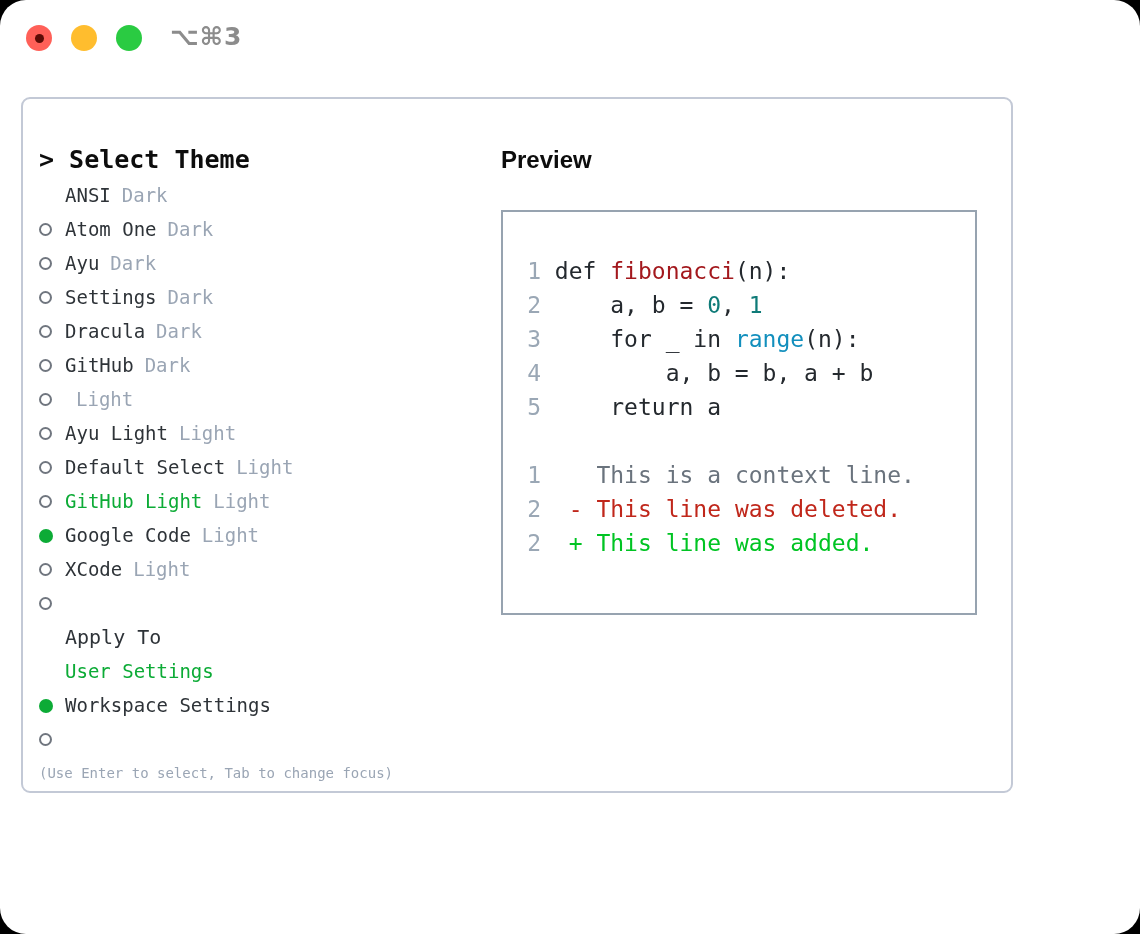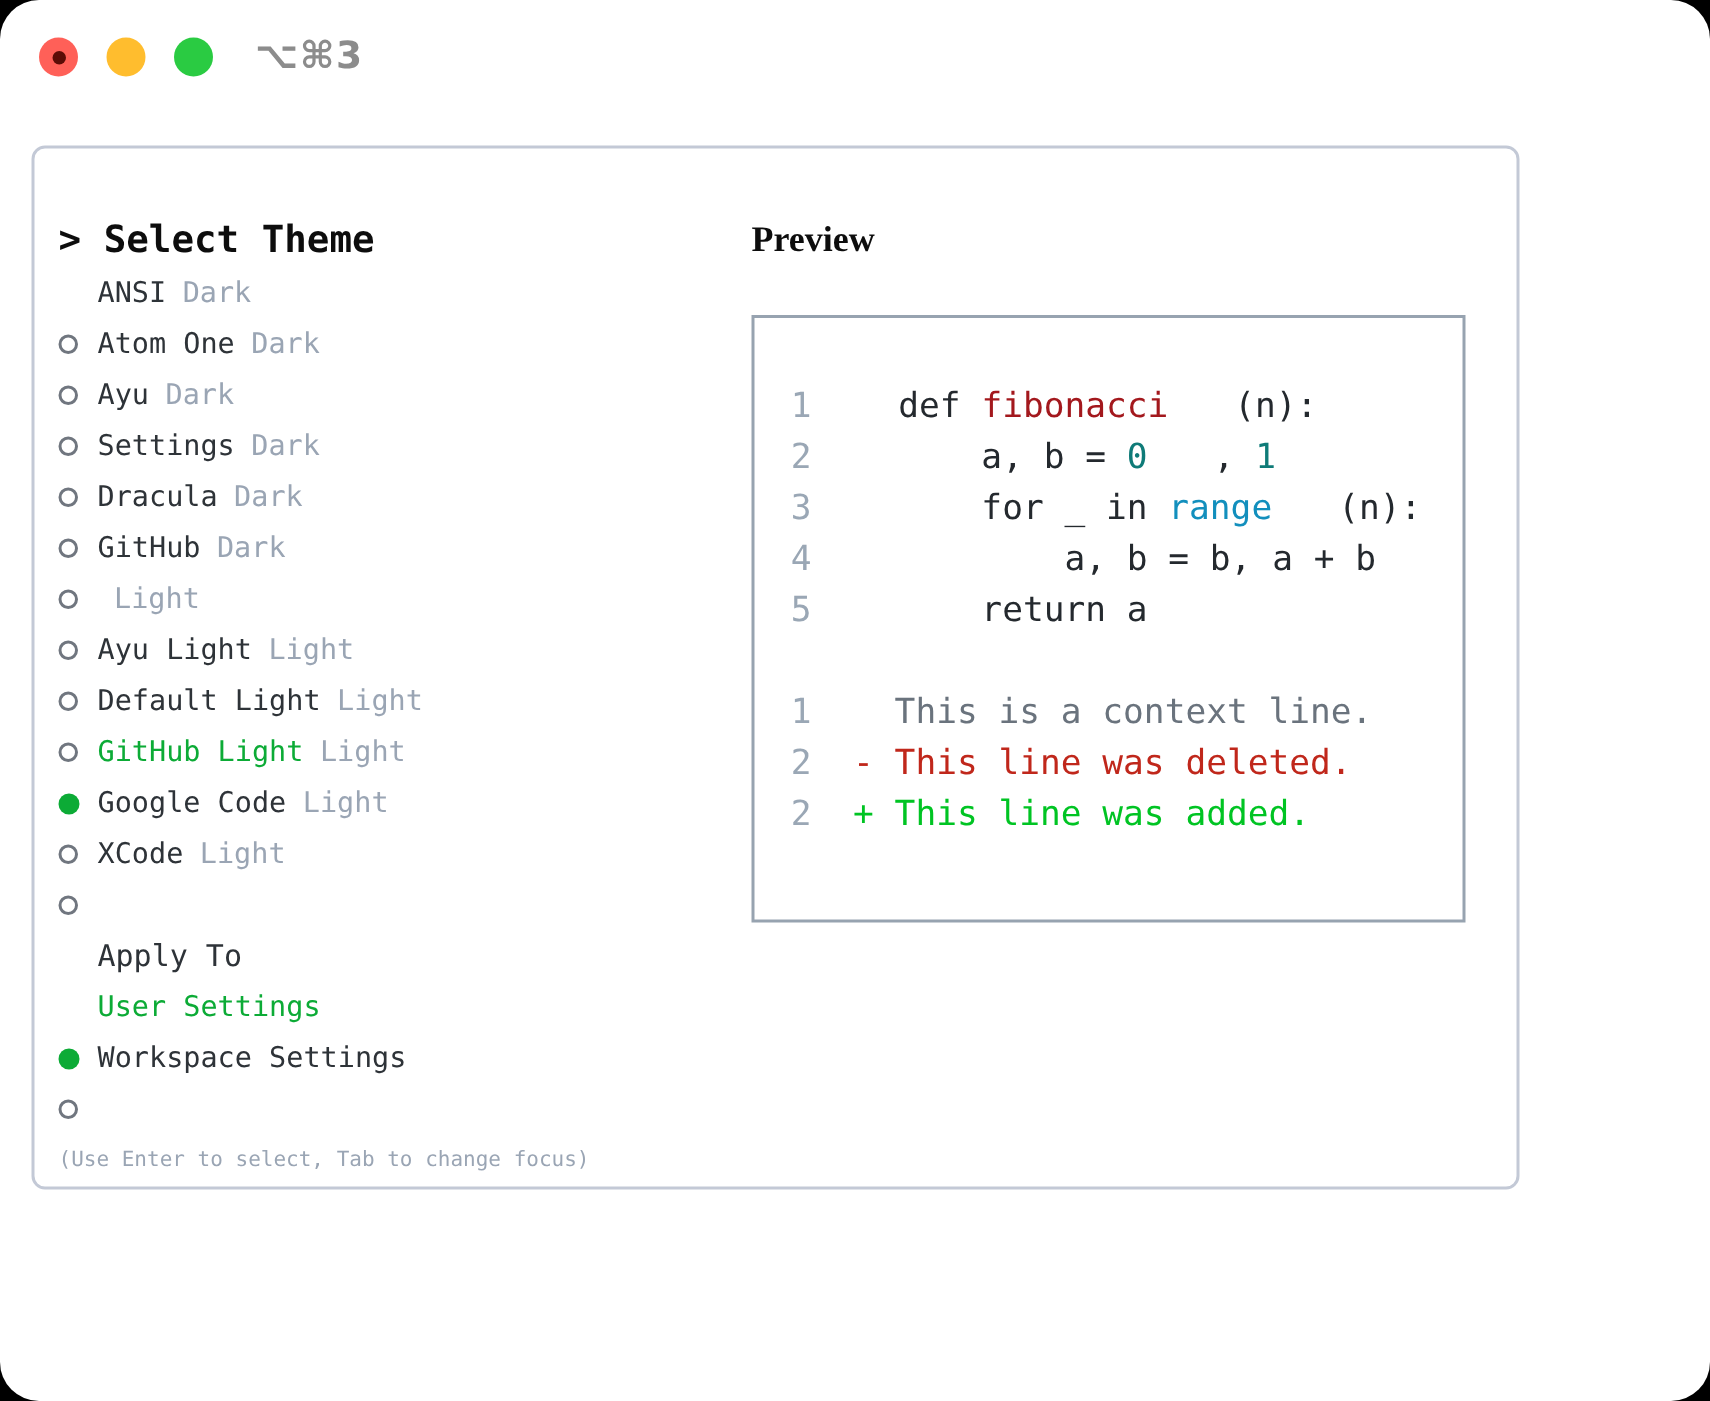--- a/index.html
+++ b/index.html
@@ -159,21 +159,21 @@
   }
 
   
   .right-col {
     position: absolute;
     left: 478px;
     top: 44px;
     width: 490px;
   }
   .preview-label {
-    font-family: Liberation Serif, serif;
+    font-family: Liberation Sans, sans-serif;
     font-size: 24px;
     font-weight: bold;
     color: #0d0d0d;
     line-height: 34px;
     white-space: pre;
   }
   .preview-box {
     margin-top: 33px;
     width: 476px;
     height: 405px;
@@ -191,21 +191,21 @@
     line-height: 34px;
     white-space: pre;
   }
   .code-line { display: block; height: 34px; white-space: pre; }
   .ln {
     display: inline-block;
     width: 24px;
     text-align: right;
     color: #9aa7b5;
   }
-  .tok-plain  { color: #24292e; margin-left: 44px; }
+  .tok-plain  { color: #24292e; }
   .tok-fn     { color: #a3181d; }
   .tok-num    { color: #0f7b78; }
   .tok-call   { color: #128fbd; }
   .diff-ctx   { color: #6a737d; }
   .diff-del   { color: #c0271b; }
   .diff-add   { color: #00c423; }
 </style>
 </head>
 <body>
 
@@ -230,21 +230,21 @@
 
       <div id="theme-list">
           <div class="opt-row"><span class="bullet"><span class="ring"></span></span><span class="opt-name">ANSI</span><span class="opt-tag">Dark</span></div>
           <div class="opt-row"><span class="bullet"><span class="ring"></span></span><span class="opt-name">Atom One</span><span class="opt-tag">Dark</span></div>
           <div class="opt-row"><span class="bullet"><span class="ring"></span></span><span class="opt-name">Ayu</span><span class="opt-tag">Dark</span></div>
           <div class="opt-row"><span class="bullet"><span class="ring"></span></span><span class="opt-name">Settings</span><span class="opt-tag">Dark</span></div>
           <div class="opt-row"><span class="bullet"><span class="ring"></span></span><span class="opt-name">Dracula</span><span class="opt-tag">Dark</span></div>
           <div class="opt-row"><span class="bullet"><span class="ring"></span></span><span class="opt-name">GitHub</span><span class="opt-tag">Dark</span></div>
           <div class="opt-row"><span class="bullet"><span class="ring"></span></span><span class="opt-tag">Light</span></div>
           <div class="opt-row"><span class="bullet"><span class="ring"></span></span><span class="opt-name">Ayu Light</span><span class="opt-tag">Light</span></div>
-          <div class="opt-row"><span class="bullet"><span class="ring"></span></span><span class="opt-name">Default Light</span><span class="opt-tag">Light</span></div>
+          <div class="opt-row"><span class="bullet"><span class="ring"></span></span><span class="opt-name">Default Select</span><span class="opt-tag">Light</span></div>
           <div class="opt-row selected"><span class="bullet"><span class="fill"></span></span><span class="opt-name">GitHub Light</span><span class="opt-tag">Light</span></div>
           <div class="opt-row"><span class="bullet"><span class="ring"></span></span><span class="opt-name">Google Code</span><span class="opt-tag">Light</span></div>
           <div class="opt-row"><span class="bullet"><span class="ring"></span></span><span class="opt-name">XCode</span><span class="opt-tag">Light</span></div>
         </div>
 
       <div class="spacer"></div>
 
       <div class="sub-head">Apply To</div>
 
       <div id="apply-list">

